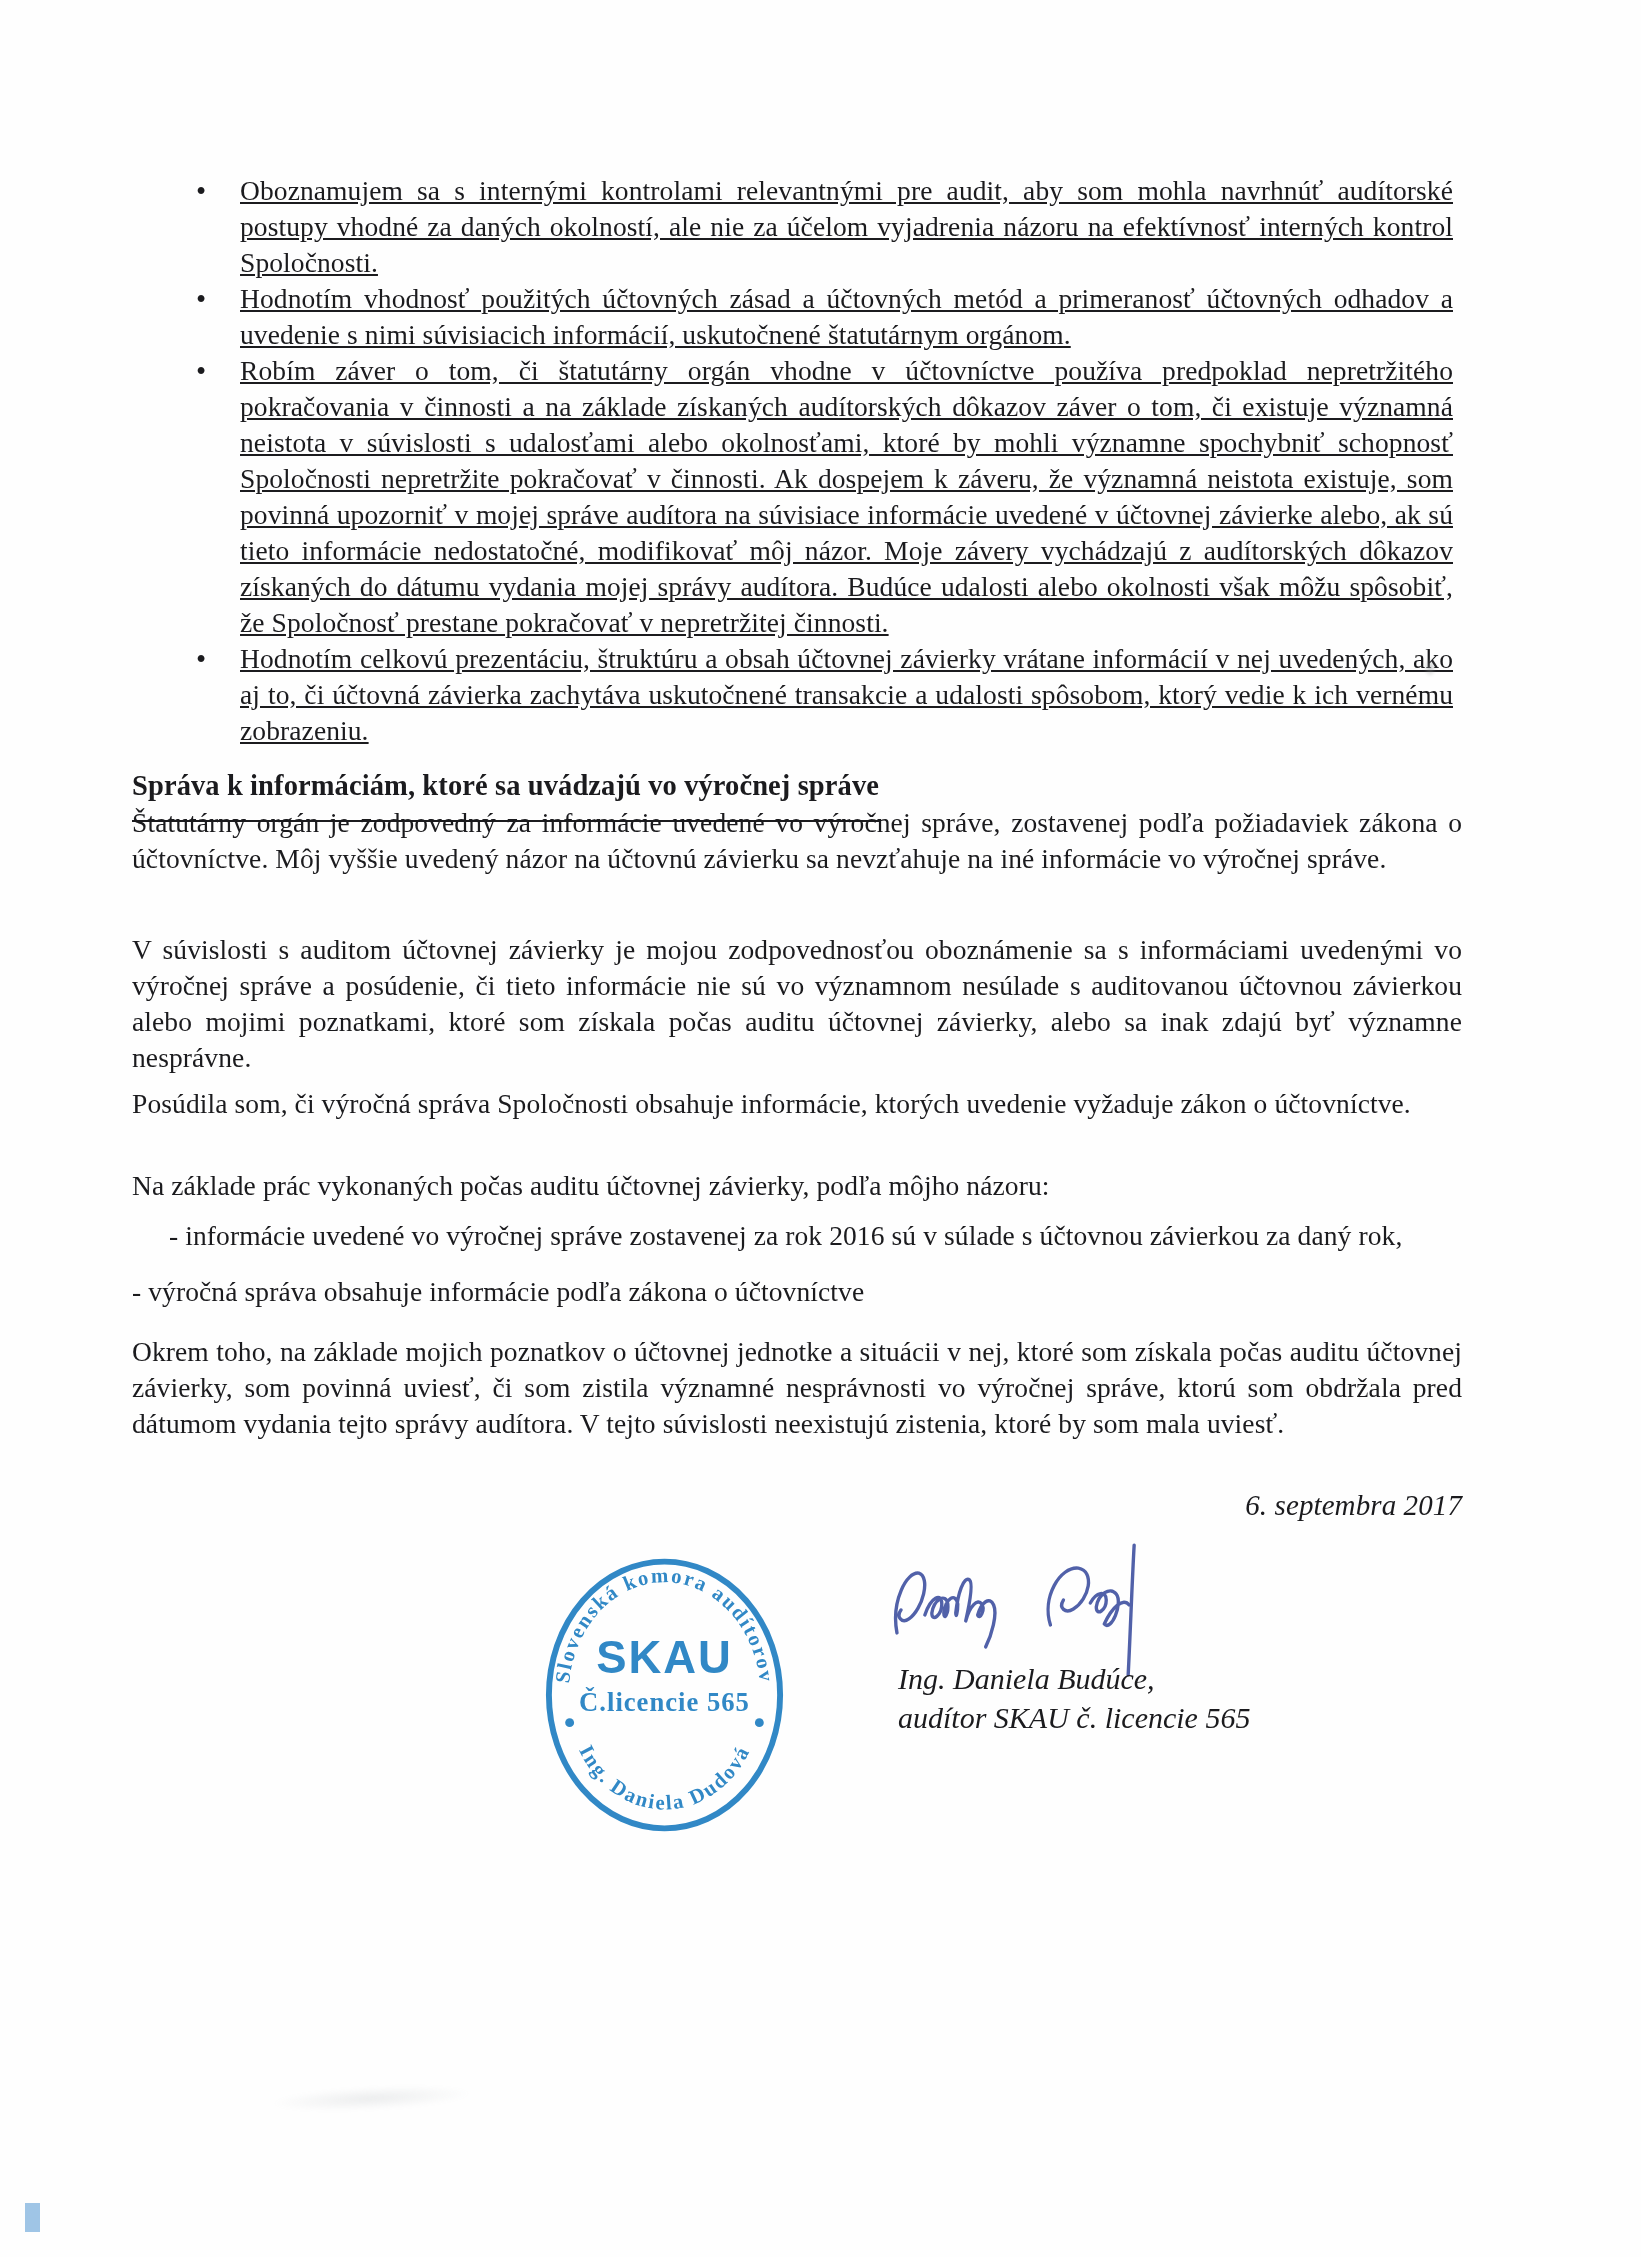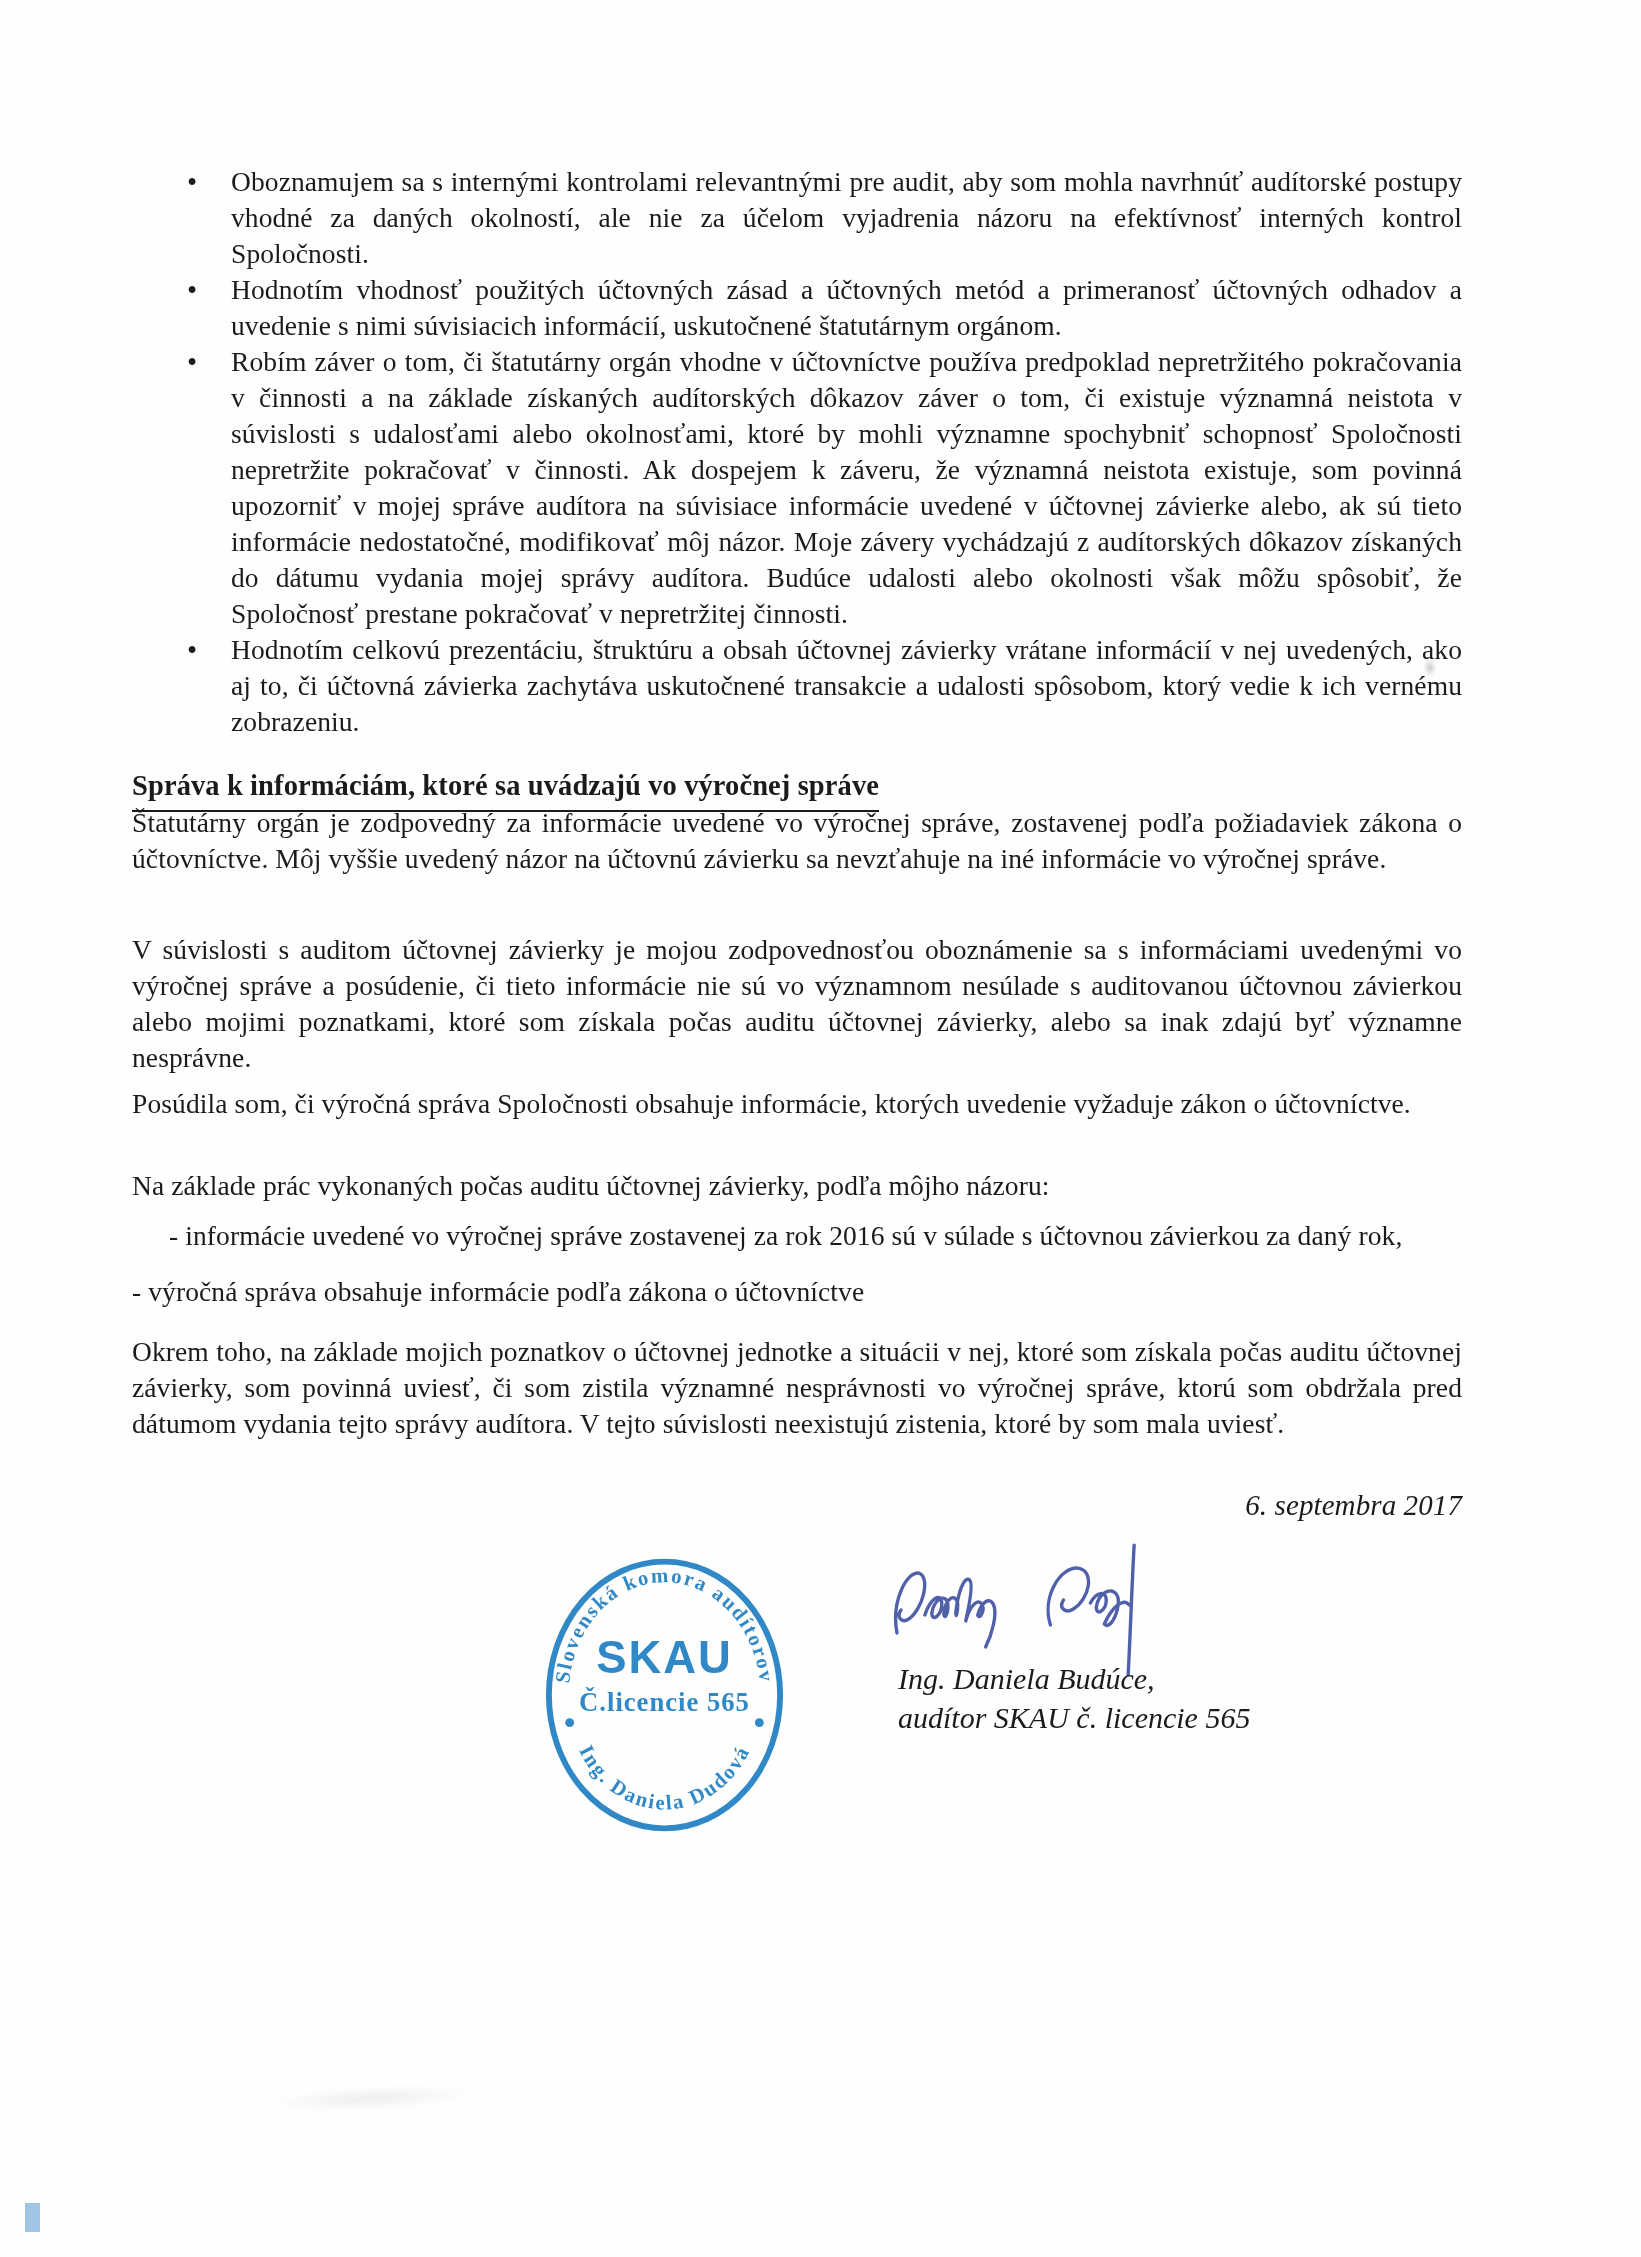--- a/index.html
+++ b/index.html
@@ -13,40 +13,40 @@
   }
   
   .textblock{
     position:absolute;
     left:132px;width:1330px;
     font-size:27.5px;line-height:36px;
     text-align:justify;
     letter-spacing:0.1px;
   }
   .single{text-align:left;}
-  ul.bullets{list-style:none;margin:0;padding:0;}
+  ul.bullets{list-style:none;margin:9px;padding:0;text-decoration:underline;}
   ul.bullets li{
     position:relative;
     padding-left:99px;
     margin:0;
   }
   ul.bullets li::before{
     content:"•";
     position:absolute;left:55px;top:0;
     font-size:29px;
   }
   .heading{
     font-weight:bold;
     font-size:28.5px;
     text-align:left;
   }
   .heading span{
     display:inline-block;
     border-bottom:2.4px solid #1b1b1e;
-    padding-bottom:6px;
+    padding-bottom:16px;
   }
   .date{
     font-style:italic;
     font-size:29px;
     text-align:right;
   }
   
   .stamp{
     position:absolute;
     left:541px;top:1554px;

